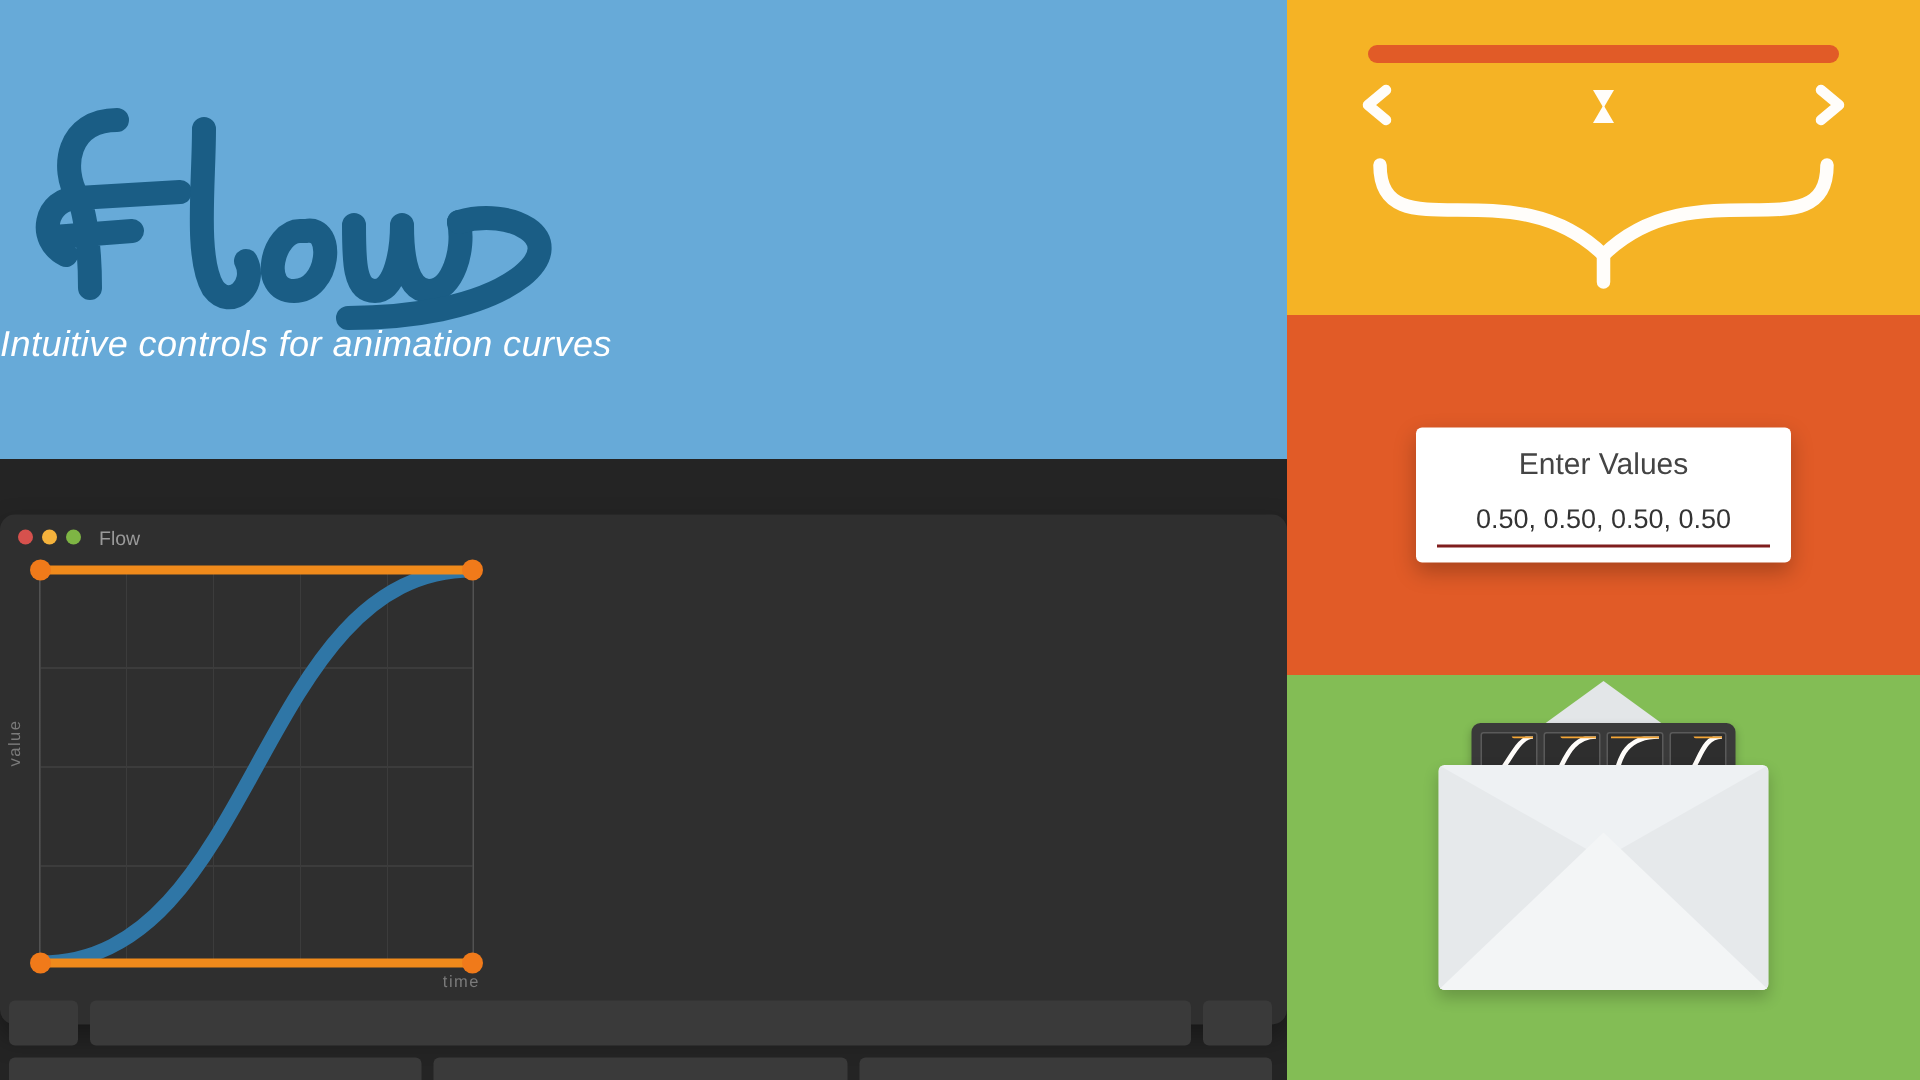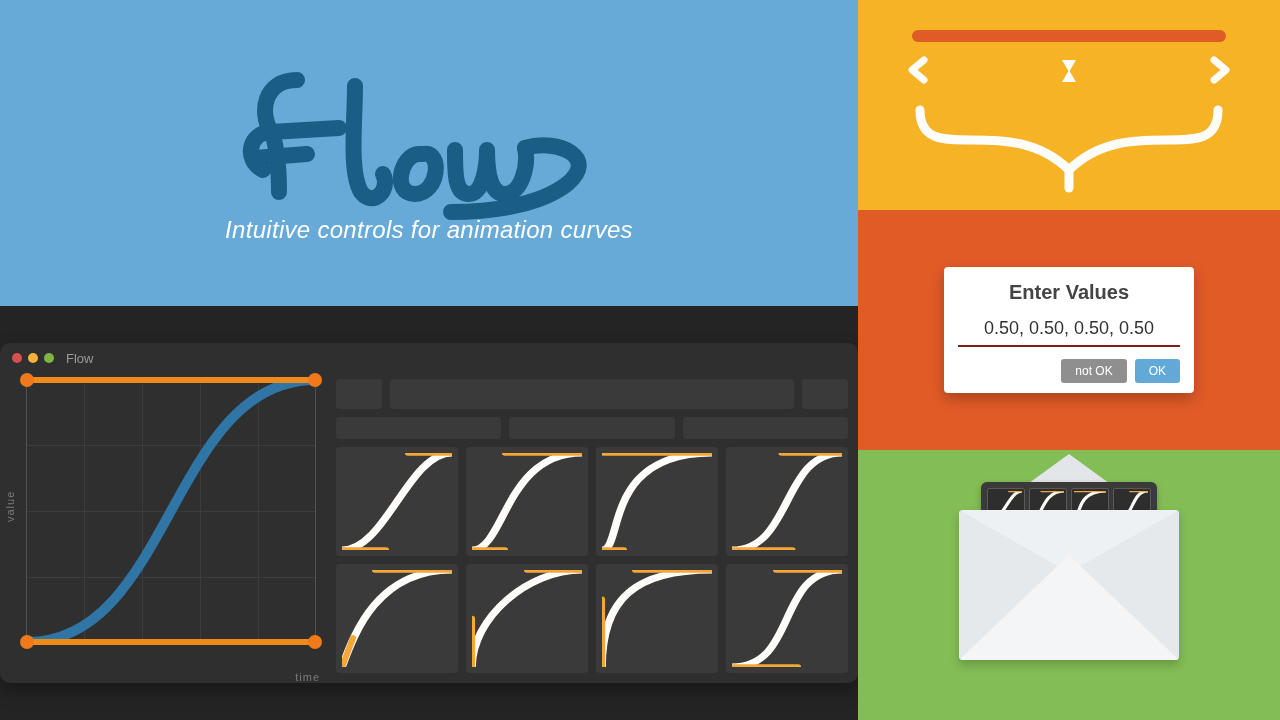--- a/index.html
+++ b/index.html
@@ -3,42 +3,42 @@
 <meta charset="utf-8">
 <style>
   * { box-sizing: border-box; margin: 0; padding: 0; }
   html, body { width: 1280px; height: 720px; overflow: hidden; font-family: "Helvetica Neue", Arial, sans-serif; }
   .canvas { position: relative; width: 1280px; height: 720px; }
 
   
   .hero {
     position: absolute; left: 0; top: 0; width: 858px; height: 306px;
     background: #67aad8; display: flex; flex-direction: column;
-    align-items: center; justify-content: center;
+    justify-content: center;
   }
   .hero svg.logo { width: 420px; height: 160px; }
   .tagline { color: #fff; font-size: 24px; font-style: italic; font-weight: 300; letter-spacing: .3px; margin-top: -6px;}
 
   
   .workspace {
     position: absolute; left: 0; top: 306px; width: 858px; height: 414px;
     background: #242424; display: flex; align-items: center; justify-content: center;
   }
   .app {
     width: 904px; height: 340px; background: #2f2f2f; border-radius: 10px;
     box-shadow: 0 8px 18px rgba(0,0,0,.35);
     position: relative; padding: 0;
   }
   .titlebar { height: 30px; display: flex; align-items: center; padding: 0 12px; color: #9a9a9a; font-size: 13px; }
   .traffic { display: flex; gap: 6px; margin-right: 12px; }
   .traffic span { width: 10px; height: 10px; border-radius: 50%; display: inline-block; }
   .tl-close   { background: #d6514d; }
   .tl-min     { background: #f4b23c; }
   .tl-zoom    { background: #7eb544; }
-  .app-body { position: absolute; left: 0; right: 0; top: 30px; bottom: 0; display: flex; }
+  .app-body { position: absolute; left: 0; right: 0; top: 30px; bottom: 0; display: flex; flex-direction: column; }
 
   
   .graph-wrap { position: relative; width: 330px; padding: 6px 6px 18px 26px; }
   .axis-label-y { position: absolute; left: 4px; top: 50%; transform: translate(0,-50%) rotate(-90deg); transform-origin: left top; font-size: 11px; color: #7a7a7a; letter-spacing: 1px; }
   .axis-label-x { position: absolute; right: 10px; bottom: 0px; font-size: 11px; color: #7a7a7a; letter-spacing: 1px; }
   .graph {
     position: relative; width: 290px; height: 264px;
     border: 1px solid #525252; border-radius: 2px;
     background:
       repeating-linear-gradient(to right, transparent, transparent 57px, #3c3c3c 57px, #3c3c3c 58px),
@@ -67,21 +67,21 @@
   .preset { background:#3a3a3a; border-radius:4px; position:relative; }
   .preset svg { position:absolute; inset:6px; width:calc(100% - 12px); height:calc(100% - 12px); }
 
   
   .sel-panel { position:absolute; left:858px; top:0; width:422px; height:210px; background:#f5b325; }
   .sel-panel svg { position:absolute; inset:0; width:100%; height:100%; }
 
   
   .dlg-panel { position:absolute; left:858px; top:210px; width:422px; height:240px; background:#e15b27; display:flex; align-items:center; justify-content:center; }
   .dialog { width: 250px; background:#fff; border-radius:4px; box-shadow:0 6px 14px rgba(0,0,0,.25); padding:14px 14px 10px; }
-  .dlg-title { text-align:center; color:#444; font-size:20px; font-weight:700; margin-bottom:10px; }
+  .dlg-title { text-align:center; color:#444; font-size:20px; font-weight:400; margin-bottom:10px; }
   .dlg-input { width:100%; border:none; border-bottom:2px solid #7f1d1d; text-align:center; font-size:18px; color:#333; padding:4px 2px 6px; outline:none; font-family:inherit; background:transparent; }
   .dlg-btns { display:flex; justify-content:flex-end; gap:8px; margin-top:12px; }
   .btn { border:none; border-radius:3px; padding:5px 14px; font-size:12px; color:#fff; cursor:pointer; }
   .btn.cancel { background:#8f8f8f; }
   .btn.ok     { background:#62a9d7; }
 
   
   .mail-panel { position:absolute; left:858px; top:450px; width:422px; height:270px; background:#83bd55; display:flex; align-items:center; justify-content:center; }
   .envelope { position:relative; width:220px; height:150px; }
   .env-body { position:absolute; inset:0; background:#eef1f3; border-radius:4px; box-shadow:0 5px 10px rgba(0,0,0,.2); overflow:hidden; }
@@ -229,24 +229,20 @@
       </g>
       <path d="M62 110 C62 170 150 110 211 170 C272 110 360 170 360 110" fill="none" stroke="#fffdfa" stroke-width="9" stroke-linecap="round"></path>
       <line x1="211" y1="170" x2="211" y2="188" stroke="#fffdfa" stroke-width="9" stroke-linecap="round"></line>
     </svg>
   </div>
 
   <div class="dlg-panel">
     <div class="dialog">
       <div class="dlg-title">Enter Values</div>
       <input class="dlg-input" value="0.50, 0.50, 0.50, 0.50" style="">
-      <div class="dlg-btns">
-        <button class="btn cancel">not OK</button>
-        <button class="btn ok">OK</button>
-      </div>
     </div>
   </div>
 
   <div class="mail-panel">
     <div class="envelope">
       <div class="env-flap"></div>
       <div class="card" id="mini-grid">
           <div class="mini">
             <svg viewBox="0 0 100 100" preserveAspectRatio="none">
     <path d="M0 100 C 40 100 60 0 100 0" stroke="#fffdfa" stroke-width="10" fill="none" stroke-linecap="round"></path>

